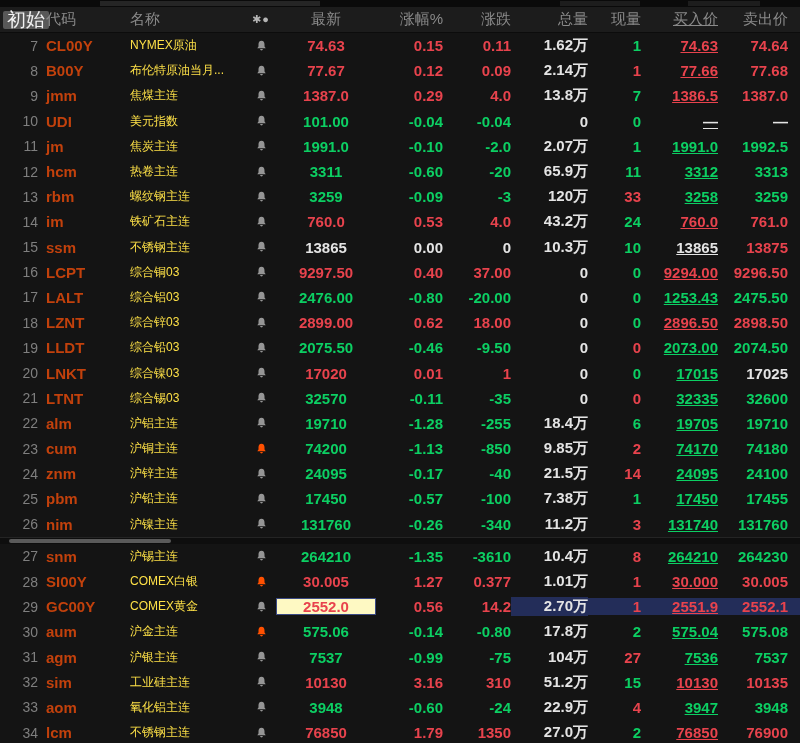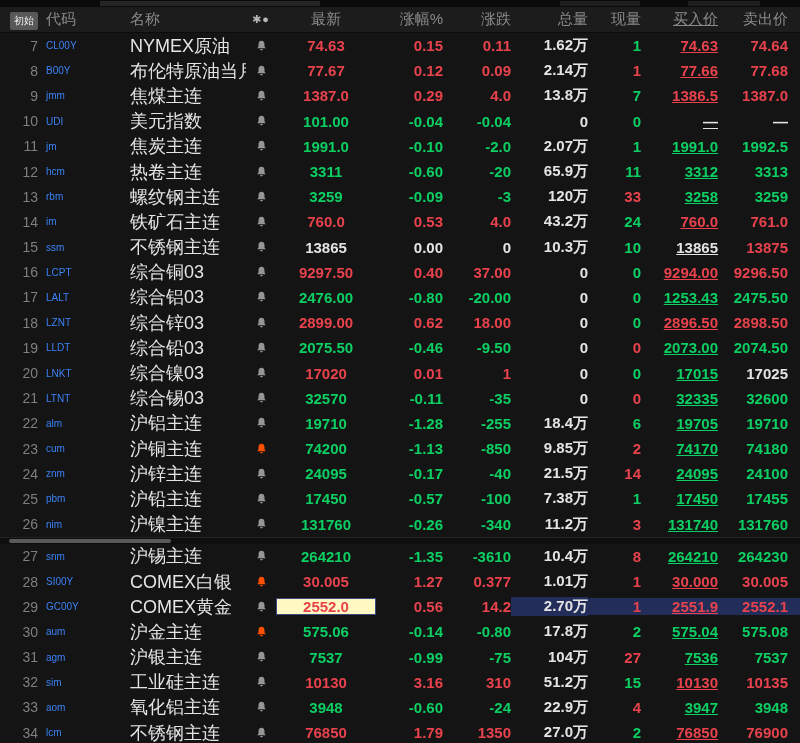--- a/index.html
+++ b/index.html
@@ -9,43 +9,43 @@
   
   .top-strip{height:7px;background:#0a0a0a;position:relative;flex:0 0 auto;}
   .top-strip .seg1{position:absolute;left:100px;top:1px;width:220px;height:5px;background:#252525;}
   .top-strip .seg2{position:absolute;left:560px;top:1px;width:80px;height:5px;background:#1d1d1d;}
   .top-strip .seg3{position:absolute;left:688px;top:1px;width:72px;height:5px;background:#1d1d1d;}
 
   
   .header{height:25px;flex:0 0 auto;background:#1c1c1c;display:flex;align-items:center;
     color:#8a8a8a;font-size:15px;border-bottom:1px solid #0c0c0c;}
   .hcell{white-space:nowrap;}
-  .initial-badge{display:inline-block;background:#585858;color:#f2f2f2;font-size:10px;
+  .initial-badge{display:inline-block;background:#585858;color:#f2f2f2;font-size:19px;
     padding:1px 4px;border-radius:2px;margin-left:3px;line-height:16px;}
   .icons{color:#b5b5b5;font-size:11px;letter-spacing:1px;text-align:center;}
 
   
   .col-num{width:38px;text-align:right;padding-right:0;flex:0 0 auto;}
   .col-code{width:84px;padding-left:8px;text-align:left;flex:0 0 auto;}
   .col-name{width:116px;text-align:left;flex:0 0 auto;}
   .col-bell{width:30px;text-align:center;flex:0 0 auto;}
   .col-latest{width:100px;text-align:center;flex:0 0 auto;}
   .col-pct{width:67px;text-align:right;flex:0 0 auto;}
   .col-chg{width:68px;text-align:right;flex:0 0 auto;}
   .col-vol{width:77px;text-align:right;flex:0 0 auto;}
   .col-cur{width:53px;text-align:right;flex:0 0 auto;}
   .col-buy{width:77px;text-align:right;flex:0 0 auto;text-decoration:underline;}
   .col-sell{flex:1 1 auto;text-align:right;padding-right:12px;}
 
   .pane{flex:0 0 auto;}
   .row{height:25.2px;display:flex;align-items:center;}
   .cell{white-space:nowrap;overflow:hidden;}
   .num{color:#7f7f7f;font-size:14px;}
-  .code{color:#3b82f6;font-weight:400;font-size:10px;}
-  .name{color:#e5e5e5;font-size:18px;}
+  .code{color:#c2410c;font-weight:700;font-size:15px;}
+  .name{color:#fde047;font-size:12px;}
   .v{font-weight:700;font-size:15px;}
   .c-r{color:#e8434d;}
   .c-g{color:#0ccf63;}
   .c-w{color:#e4e4e4;}
   .bell{display:flex;align-items:center;justify-content:center;}
   .bell svg{display:block;}
   .bell-gray{color:#969696;}
   .bell-orange{color:#ff5000;}
 
   

